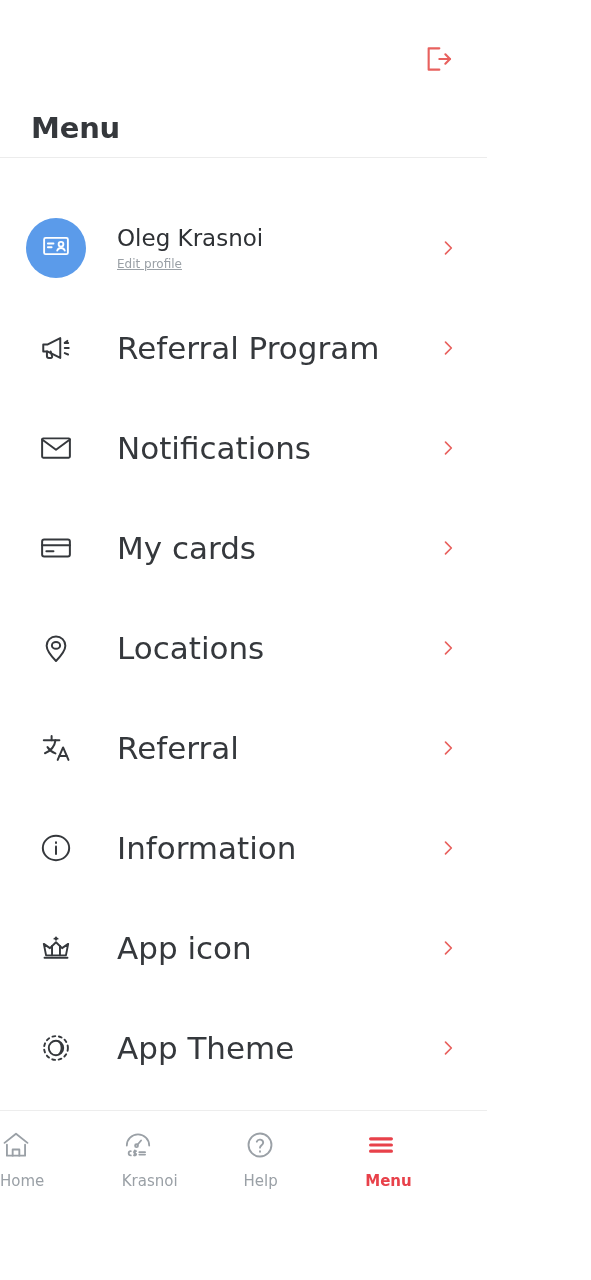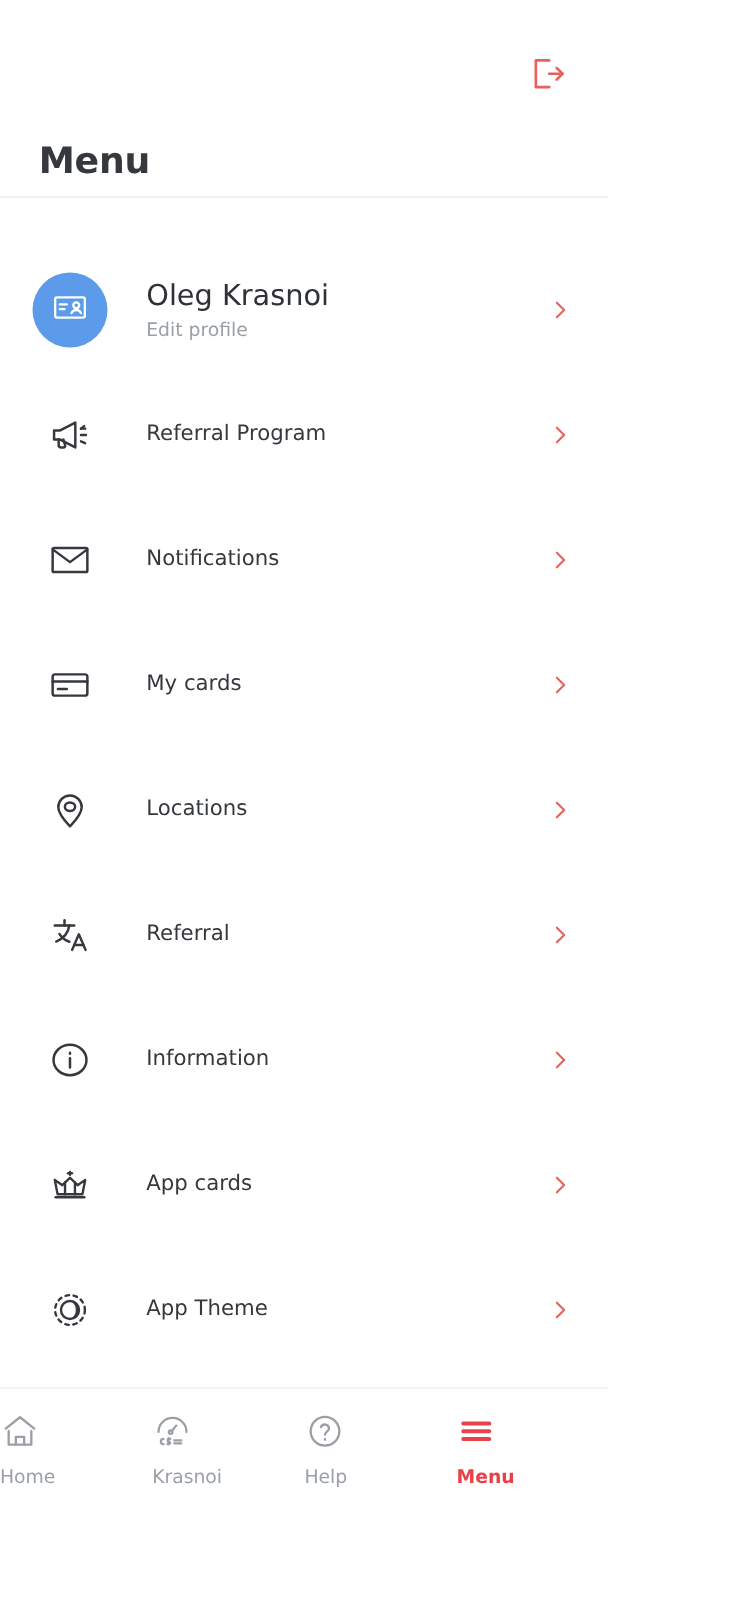--- a/index.html
+++ b/index.html
@@ -74,33 +74,34 @@
     justify-content: center;
   }
   .row-body {
     flex: 1 1 auto;
     display: flex;
     flex-direction: column;
     justify-content: center;
     padding-left: 21px;
   }
   .row-title {
-    font-size: 17px;
+    font-size: 31px;
     color: #35383c;
     line-height: 1.25;
   }
   .profile-row .row-title {
     font-size: 23px;
     color: #2e3135;
   }
   .row-sub {
-    font-size: 15px;
+    font-size: 12px;
     color: #9aa0a6;
     margin-top: 4px;
     line-height: 1.2;
+    text-decoration: underline;
   }
   .chevron {
     flex: 0 0 auto;
     width: 30px;
     display: flex;
     align-items: center;
     justify-content: center;
   }
   .avatar {
     width: 60px;
@@ -308,21 +309,21 @@
       <div class="row-icon">
         <svg width="34" height="34" viewBox="0 0 24 24" fill="none" stroke="#35383c" stroke-width="1.35" stroke-linecap="round" stroke-linejoin="round">
           <path d="M12 4.6v1.6"></path>
           <path d="M10.9 5.4h2.2"></path>
           <path d="M3.4 9.1 5 17.2h14l1.6-8.1-4.3 3-4.3-4.2-4.3 4.2z"></path>
           <path d="M3.9 18.9h16.2"></path>
           <path d="M9.2 10.6v6.6M14.8 10.6v6.6"></path>
         </svg>
       </div>
       <div class="row-body">
-        <div class="row-title">App cards</div>
+        <div class="row-title">App icon</div>
       </div>
       <div class="chevron">
         <svg width="20" height="20" viewBox="0 0 24 24" fill="none" stroke="#e8615e" stroke-width="2" stroke-linecap="round" stroke-linejoin="round">
             <path d="M9 5l7 7-7 7"></path>
           </svg>
       </div>
     </div>
 
     <div class="menu-row">
       <div class="row-icon">

